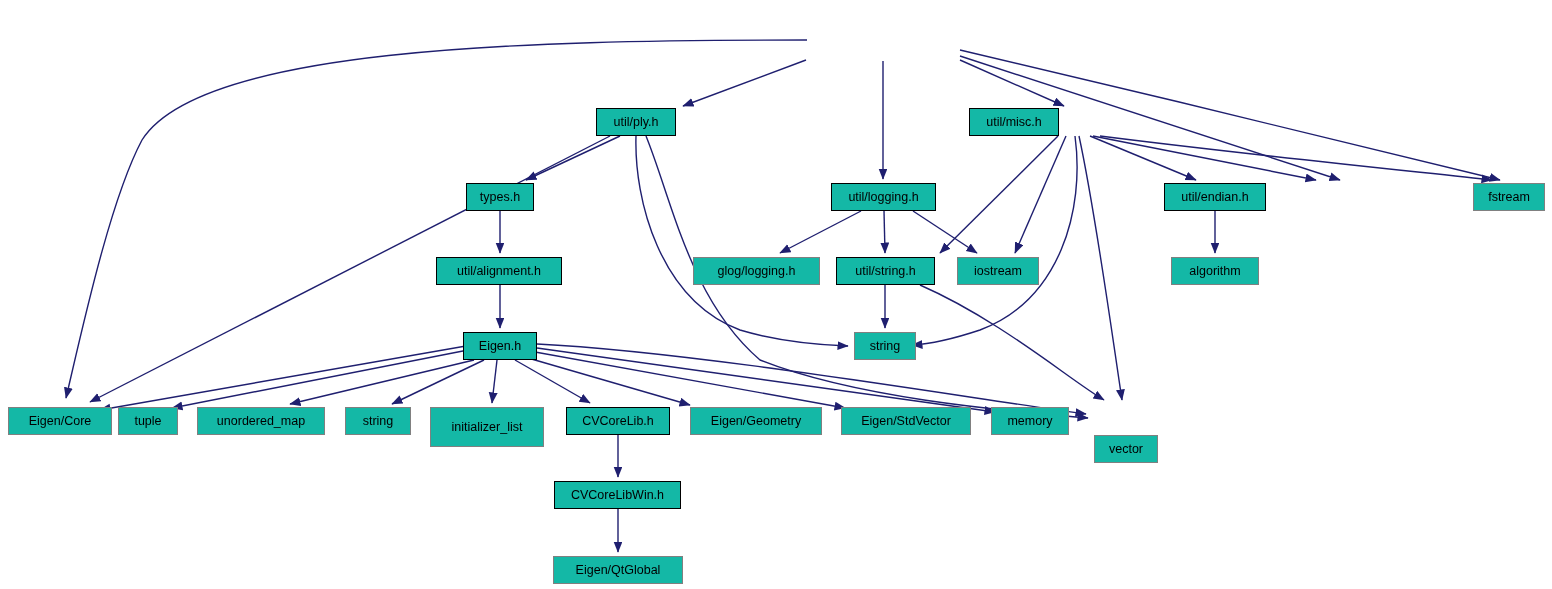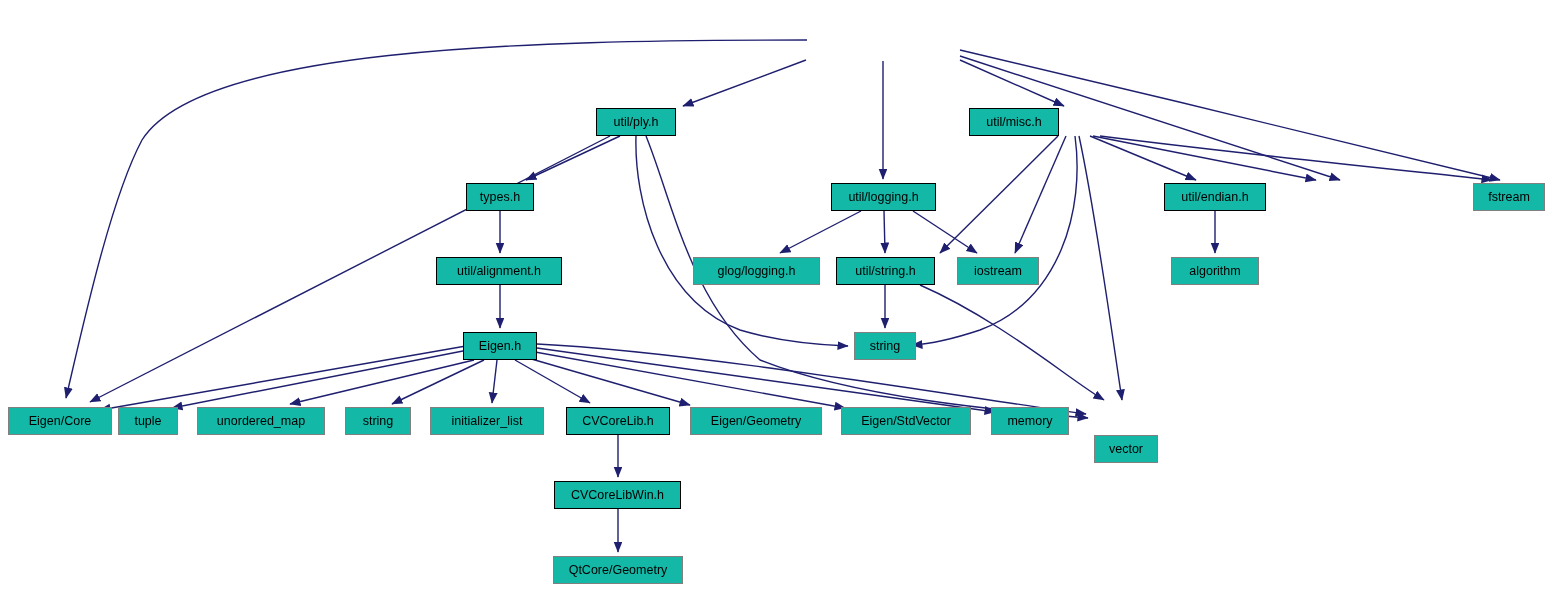--- a/index.html
+++ b/index.html
@@ -135,21 +135,21 @@
   <div class="node plain" style="left:693px;top:257px;width:127px;height:28px;">glog/logging.h</div>
   <div class="node" style="left:836px;top:257px;width:99px;height:28px;">util/string.h</div>
   <div class="node plain" style="left:957px;top:257px;width:82px;height:28px;">iostream</div>
   <div class="node plain" style="left:1171px;top:257px;width:88px;height:28px;">algorithm</div>
   <div class="node plain" style="left:854px;top:332px;width:62px;height:28px;">string</div>
   <div class="node" style="left:463px;top:332px;width:74px;height:28px;">Eigen.h</div>
   <div class="node plain" style="left:8px;top:407px;width:104px;height:28px;">Eigen/Core</div>
   <div class="node plain" style="left:118px;top:407px;width:60px;height:28px;">tuple</div>
   <div class="node plain" style="left:197px;top:407px;width:128px;height:28px;">unordered_map</div>
   <div class="node plain" style="left:345px;top:407px;width:66px;height:28px;">string</div>
-  <div class="node plain" style="left:430px;top:407px;width:114px;height:28px;">initializer_list</div>
+  <div class="node plain" style="left:430px;top:407px;width:114px;height:40px;">initializer_list</div>
   <div class="node" style="left:566px;top:407px;width:104px;height:28px;">CVCoreLib.h</div>
   <div class="node plain" style="left:690px;top:407px;width:132px;height:28px;">Eigen/Geometry</div>
   <div class="node plain" style="left:841px;top:407px;width:130px;height:28px;">Eigen/StdVector</div>
   <div class="node plain" style="left:991px;top:407px;width:78px;height:28px;">memory</div>
   <div class="node plain" style="left:1094px;top:407px;width:64px;height:28px;margin-top:28px;">vector</div>
   <div class="node" style="left:554px;top:481px;width:127px;height:28px;">CVCoreLibWin.h</div>
-  <div class="node plain" style="left:553px;top:556px;width:130px;height:28px;">QtCore/Geometry</div>
+  <div class="node plain" style="left:553px;top:556px;width:130px;height:28px;">Eigen/QtGlobal</div>
 </div>
 
 </body></html>

